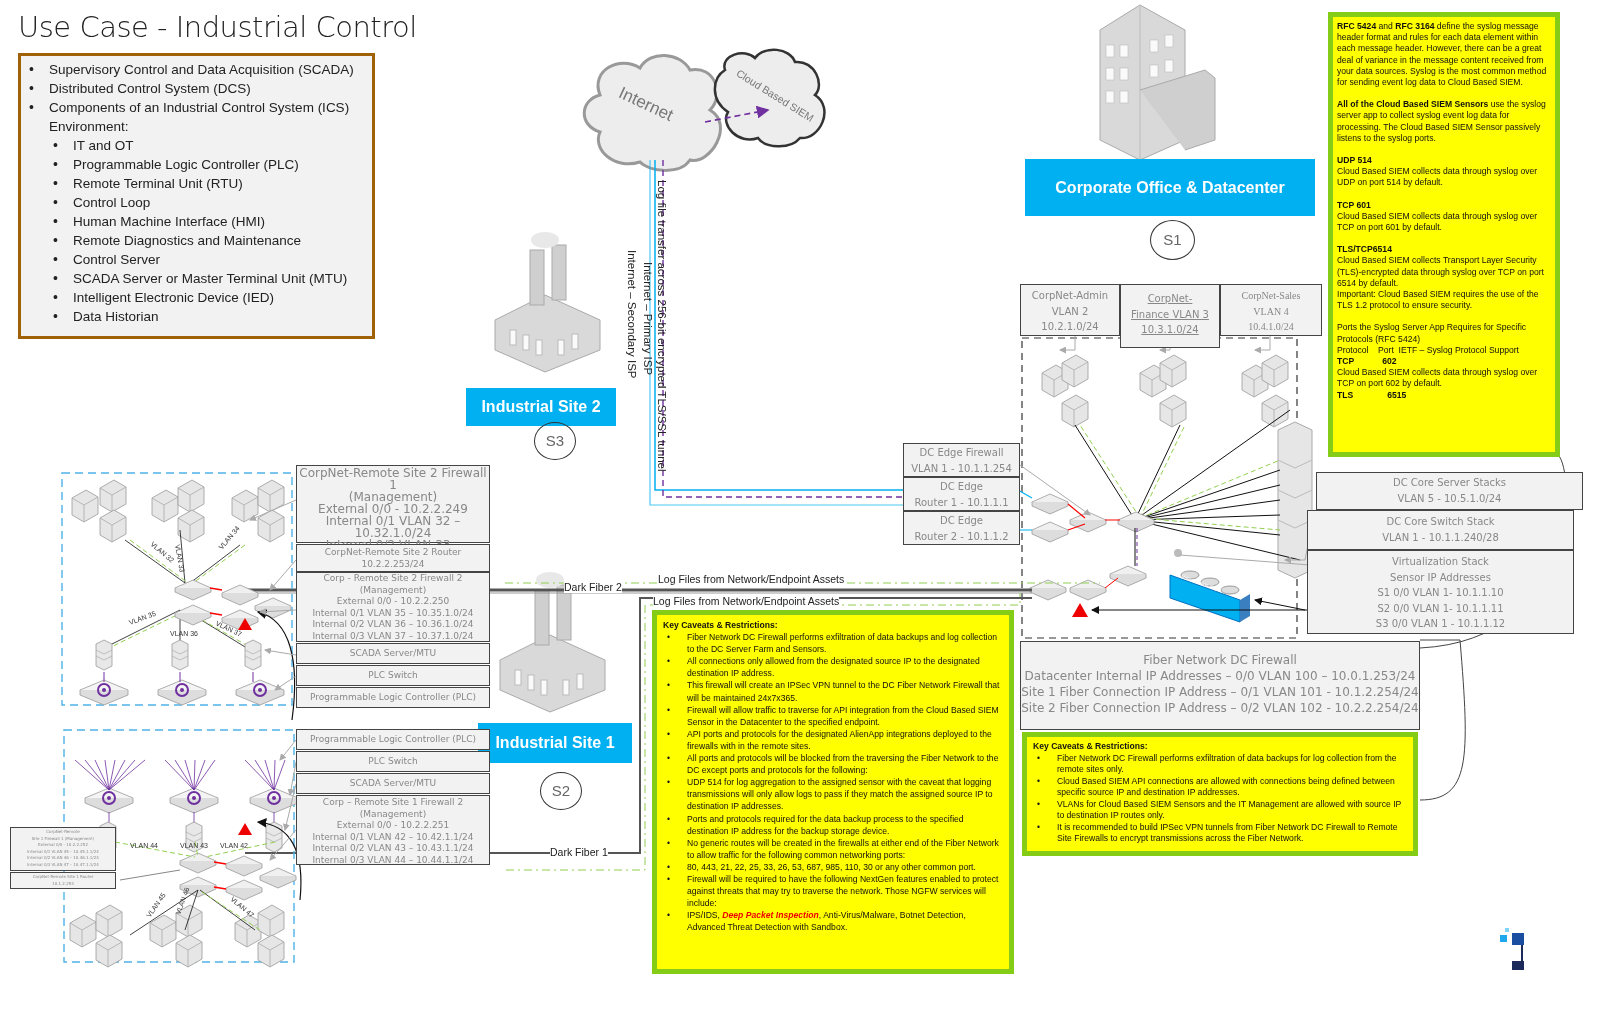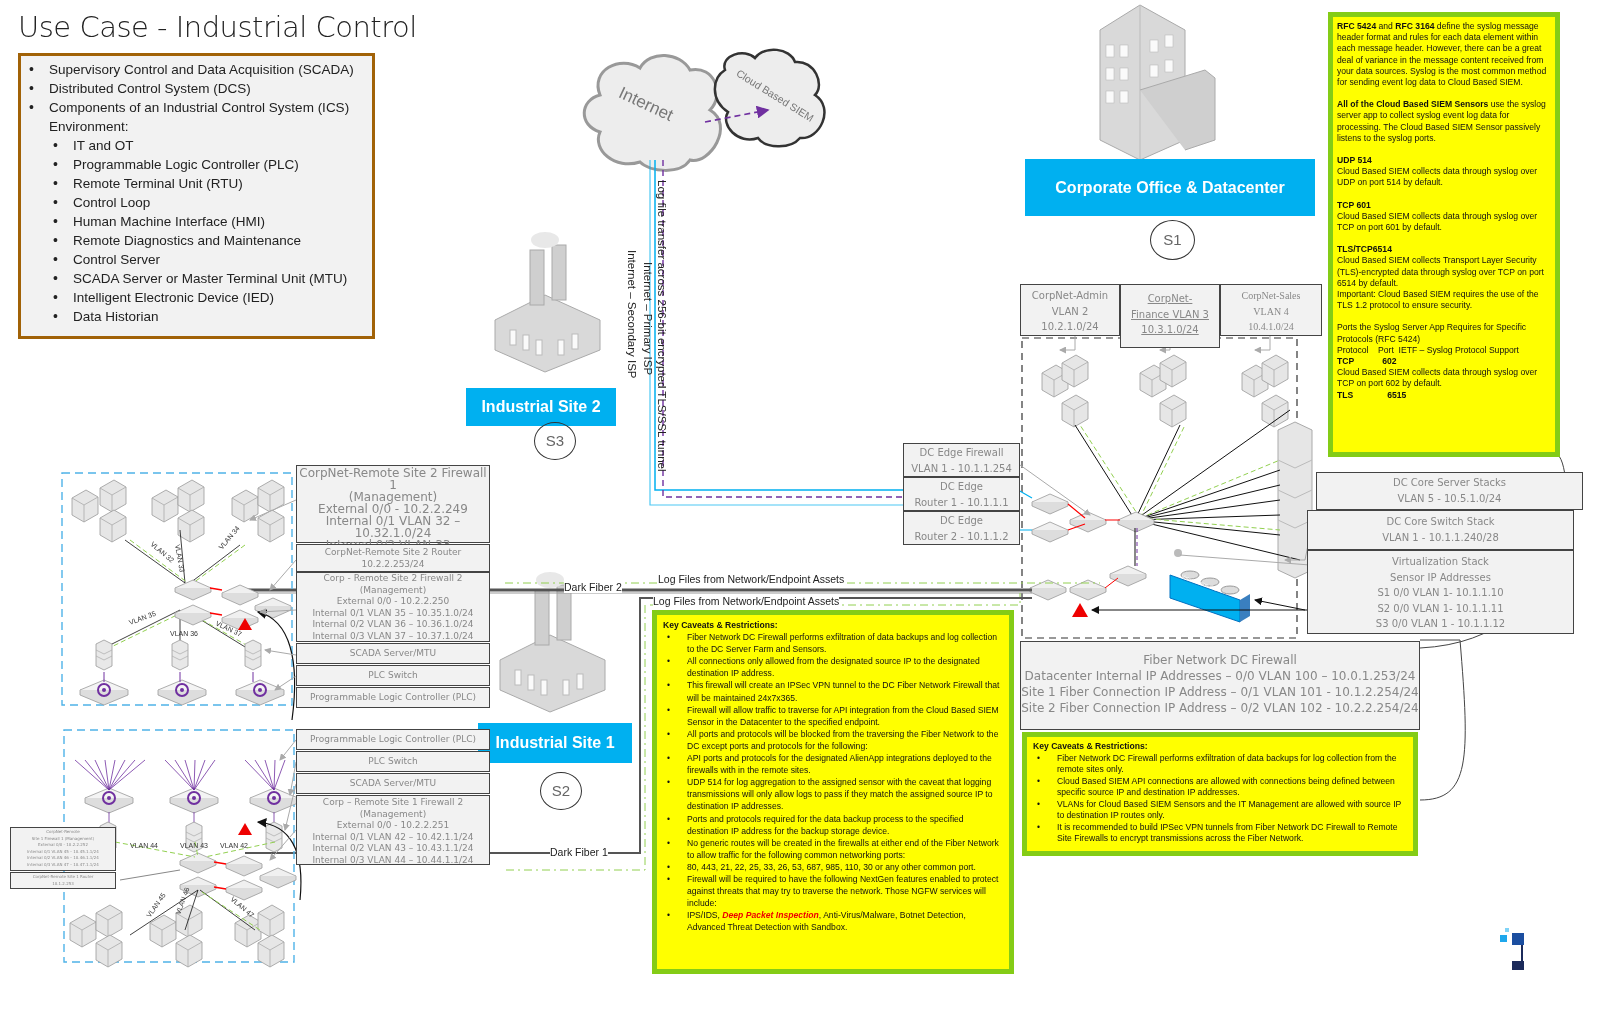--- a/index.html
+++ b/index.html
@@ -441,22 +441,22 @@
 </div>
 
 <div class="abs" style="left:653px;top:595px;font-size:10px;"><span class="lbl">Log Files from Network/Endpoint Assets</span></div>
 <div class="abs ylw caveats" style="left:652px;top:610px;width:362px;height:364px;font-size:8.6px;line-height:12.1px;">
   <b>Key Caveats &amp; Restrictions:</b>
   <ul>
     <li>Fiber Network DC Firewall performs exfiltration of data backups and log collection to the DC Server Farm and Sensors.</li>
     <li>All connections only allowed from the designated source IP to the designated destination IP address.</li>
     <li>This firewall will create an IPSec VPN tunnel to the DC Fiber Network Firewall that will be maintained 24x7x365.</li>
     <li>Firewall will allow traffic to traverse for API integration from the Cloud Based SIEM Sensor in the Datacenter to the specified endpoint.</li>
+    <li>API ports and protocols for the designated AlienApp integrations deployed to the firewalls with in the remote sites.</li>
     <li>All ports and protocols will be blocked from the traversing the Fiber Network to the DC except ports and protocols for the following:</li>
-    <li>API ports and protocols for the designated AlienApp integrations deployed to the firewalls with in the remote sites.</li>
     <li>UDP 514 for log aggregation to the assigned sensor with the caveat that logging transmissions will only allow logs to pass if they match the assigned source IP to destination IP addresses.</li>
     <li>Ports and protocols required for the data backup process to the specified destination IP address for the backup storage device.</li>
     <li>No generic routes will be created in the firewalls at either end of the Fiber Network to allow traffic for the following common networking ports:</li>
     <li>80, 443, 21, 22, 25, 33, 26, 53, 687, 985, 110, 30 or any other common port.</li>
     <li>Firewall will be required to have the following NextGen features enabled to protect against threats that may try to traverse the network. Those NGFW services will include:</li>
     <li><span>IPS/IDS, </span><span class="red-ital">Deep Packet Inspection</span><span>, Anti-Virus/Malware, Botnet Detection, Advanced Threat Detection with Sandbox.</span></li>
   </ul>
 </div>
 
 <div class="abs" style="left:564px;top:581px;font-size:10.5px;"><span class="lbl">Dark Fiber 2</span></div>

